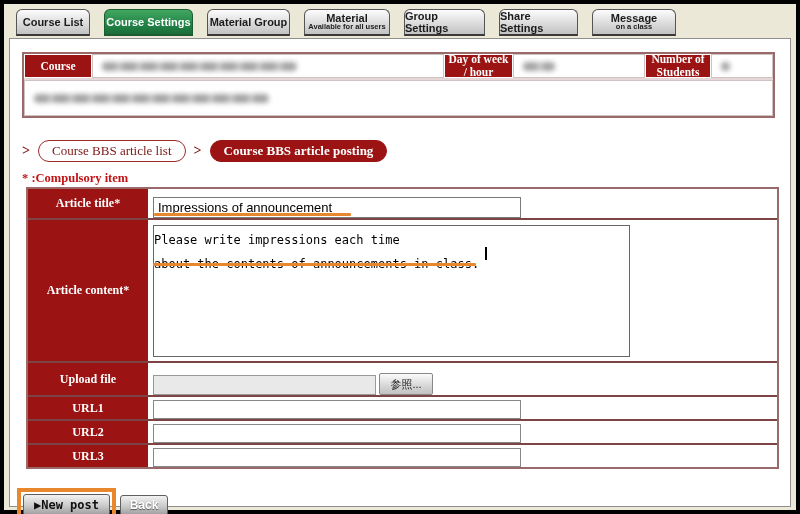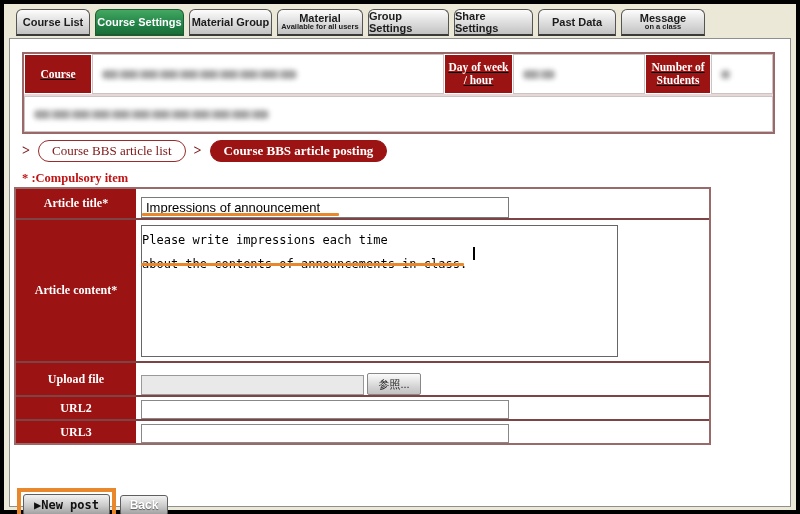--- a/index.html
+++ b/index.html
@@ -1,56 +1,56 @@
 <!DOCTYPE html>
 <html><head>
 <meta charset="utf-8">
 <style>
   * { margin:0; padding:0; box-sizing:border-box; }
   html,body { width:800px; height:514px; }
   body { font-family:"Liberation Sans", sans-serif; background:#000; position:relative; overflow:hidden; }
   .page-inner { position:absolute; inset:4px; background:#ece8d8; }
 
   
-  .tabbar { position:absolute; left:12px; top:3px; height:29px; display:flex; gap:5px; align-items:flex-end; }
+  .tabbar { position:absolute; left:12px; top:3px; height:29px; display:flex; gap:14px; align-items:flex-end; }
   .tab { height:27px; background:linear-gradient(180deg,#fdfdfd 0%,#e2e2e2 45%,#c2c2c2 100%);
          border:1px solid #555; border-bottom:2px solid #3a3a3a; border-radius:6px 6px 0 0;
          display:flex; flex-direction:column; align-items:center; justify-content:center;
          font-weight:bold; font-size:11px; color:#1b1b1b; cursor:pointer; }
   .tab.two-line { line-height:10px; }
   .tab .sub { font-size:7.5px; font-weight:bold; line-height:8px; }
   .tab.active { background:linear-gradient(180deg,#44a862 0%,#238548 55%,#1a6e39 100%); color:#fff; border-color:#1d5c31; }
   .w1{width:74px}.w2{width:89px}.w3{width:83px}.w4{width:86px}.w5{width:81px}.w6{width:79px}.w7{width:78px}.w8{width:84px}
 
   
   .panel { position:absolute; left:5px; right:5px; top:34px; bottom:3px; background:#fff; border:1px solid #8f8f8f; }
 
   
   .info-table { position:absolute; left:12px; top:13px; width:753px; border:2px solid #9a6a6a; background:#fff; }
   .info-row { display:flex; }
   .info-row + .info-row { border-top:2px solid #e6d8d8; }
   .hcell { background:#9b1313; color:#fff; font-family:"Liberation Serif", serif; font-weight:bold; font-size:11.5px;
            display:flex; align-items:center; justify-content:center; text-align:center; line-height:13px; padding:2px; border:1px solid #fff; }
   .vcell { background:#fff; display:flex; align-items:center; padding-left:9px; border:1px solid #cfc2c2; }
-  .r1 { height:40px;text-decoration:underline; } .r2 { height:38px; }
+  .r1 { height:24px; } .r2 { height:38px; }
   .c-course{width:68px} .c-courseval{width:352px} .c-day{width:69px} .c-dayval{width:132px} .c-num{width:66px} .c-numval{flex:1}
   .c-inst{width:136px} .c-instval{flex:1}
   .blob { height:9px; border-radius:4px; background:repeating-linear-gradient(90deg,#8f8f8f 0 14px,#b9b9b9 14px 20px); filter:blur(2.5px); opacity:.8; }
   .blob.b-course{width:195px} .blob.b-day{width:32px} .blob.b-num{width:9px} .blob.b-inst{width:235px}
 
   
   .breadcrumb { position:absolute; left:12px; top:101px; display:flex; align-items:center; gap:8px;
                 font-family:"Liberation Serif", serif; font-size:13px; }
   .crumb { border:1.5px solid #9b2a2a; border-radius:12px; padding:2px 13px; color:#7c1616; background:#fff; cursor:pointer; white-space:nowrap; }
   .crumb.active { background:#9b1313; color:#fff; font-weight:bold; border-color:#9b1313; cursor:default; }
   .crumb-sep { color:#7c1616; font-size:14px; font-weight:bold; }
 
   
   .compulsory { position:absolute; left:12px; top:132px; font-family:"Liberation Serif", serif; font-weight:bold; font-size:12.5px; color:#c11414; }
-  .form-table { position:absolute; left:4px; top:148px; width:697px; border:2px solid #9a6a6a; background:#fff; }
+  .form-table { position:absolute; left:16px; top:148px; width:753px; border:2px solid #9a6a6a; background:#fff; }
   .frow { display:flex; }
   .frow + .frow { border-top:2px solid #7c4444; }
   .flabel { width:121px; background:#9b1313; color:#fff; font-family:"Liberation Serif", serif; font-weight:bold; font-size:12px;
             display:flex; align-items:center; justify-content:center; text-align:center; border-right:1px solid #fff; }
   .fcontent { flex:1; position:relative; display:flex; align-items:flex-end; padding-left:4px; background:#fff; }
   .h-title{height:29px} .h-content{height:143px} .h-upload{height:34px} .h-url{height:24px}
 
   .title-input { width:368px; height:21px; border:1px solid #7a7a7a; font-family:"Liberation Sans", sans-serif; font-size:13px; padding:1px 4px; }
   .annot { position:absolute; background:#e8872b; height:3px; border-radius:1px; }
   .annot-title { left:5px; top:24px; width:197px; }
@@ -83,21 +83,20 @@
   <div class="tabbar">
     <div class="tab w1">Course List</div>
     <div class="tab w2 active">Course Settings</div>
     <div class="tab w3">Material Group</div>
     <div class="tab w4 two-line">
       <span>Material</span>
       <span class="sub">Available for all users</span>
     </div>
     <div class="tab w5">Group Settings</div>
     <div class="tab w6">Share Settings</div>
-    <div class="tab w7">Past Data</div>
     <div class="tab w8 two-line">
       <span>Message</span>
       <span class="sub">on a class</span>
     </div>
   </div>
 
   <div class="panel">
 
     <div class="info-table">
       <div class="info-row r1">
@@ -151,20 +150,26 @@
       </div>
 
       <div class="frow h-upload">
         <div class="flabel">Upload file</div>
         <div class="fcontent">
           <div class="file-field"></div>
           <button class="browse-btn">参照...</button>
         </div>
       </div>
 
+      <div class="frow h-url">
+        <div class="flabel">URL1</div>
+        <div class="fcontent">
+          <input class="url-input" type="text" style="">
+        </div>
+      </div>
 
       <div class="frow h-url">
         <div class="flabel">URL2</div>
         <div class="fcontent">
           <input class="url-input" type="text" style="">
         </div>
       </div>
 
       <div class="frow h-url">
         <div class="flabel">URL3</div>

